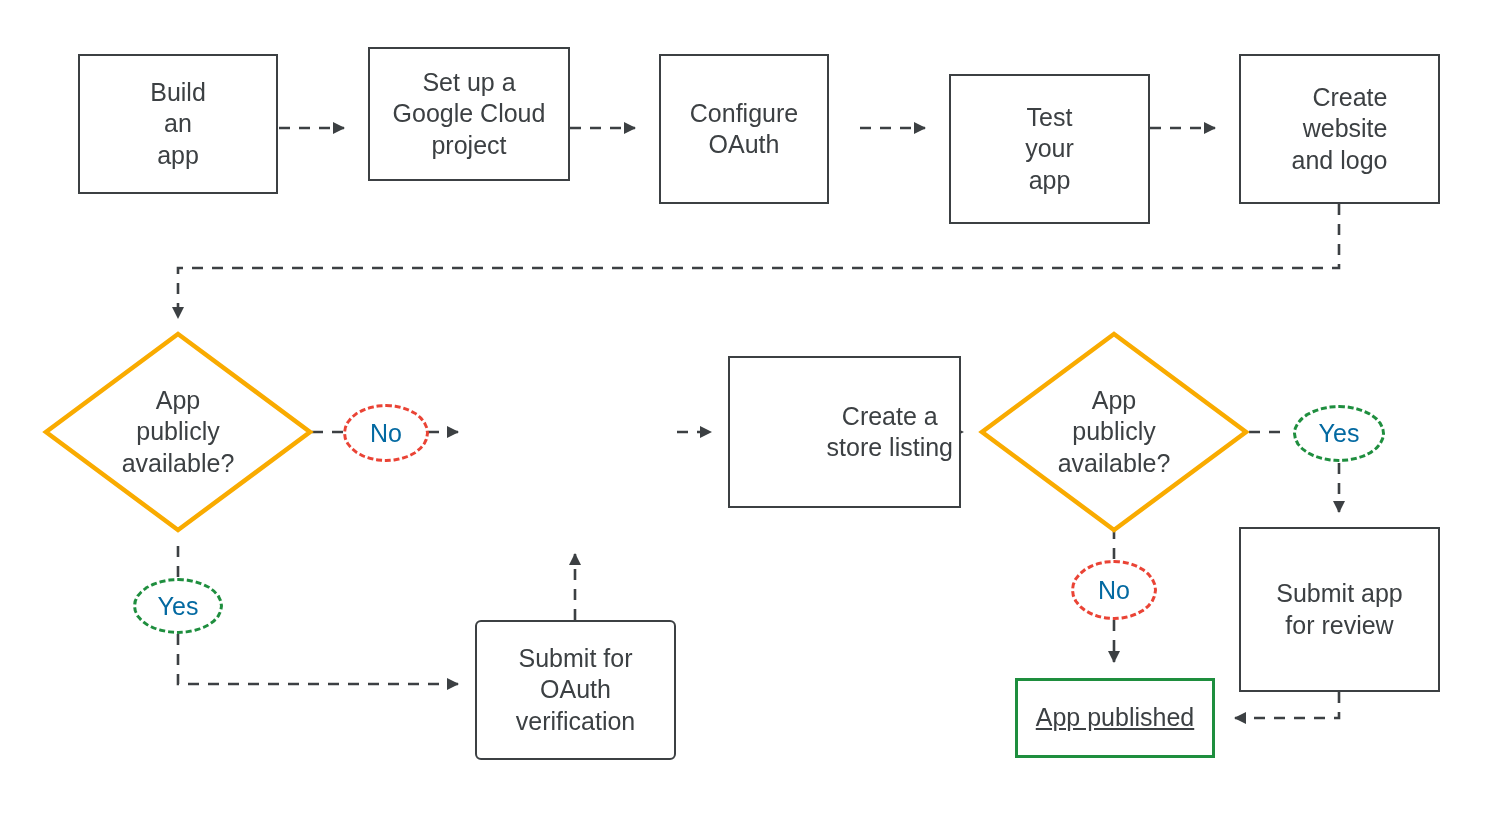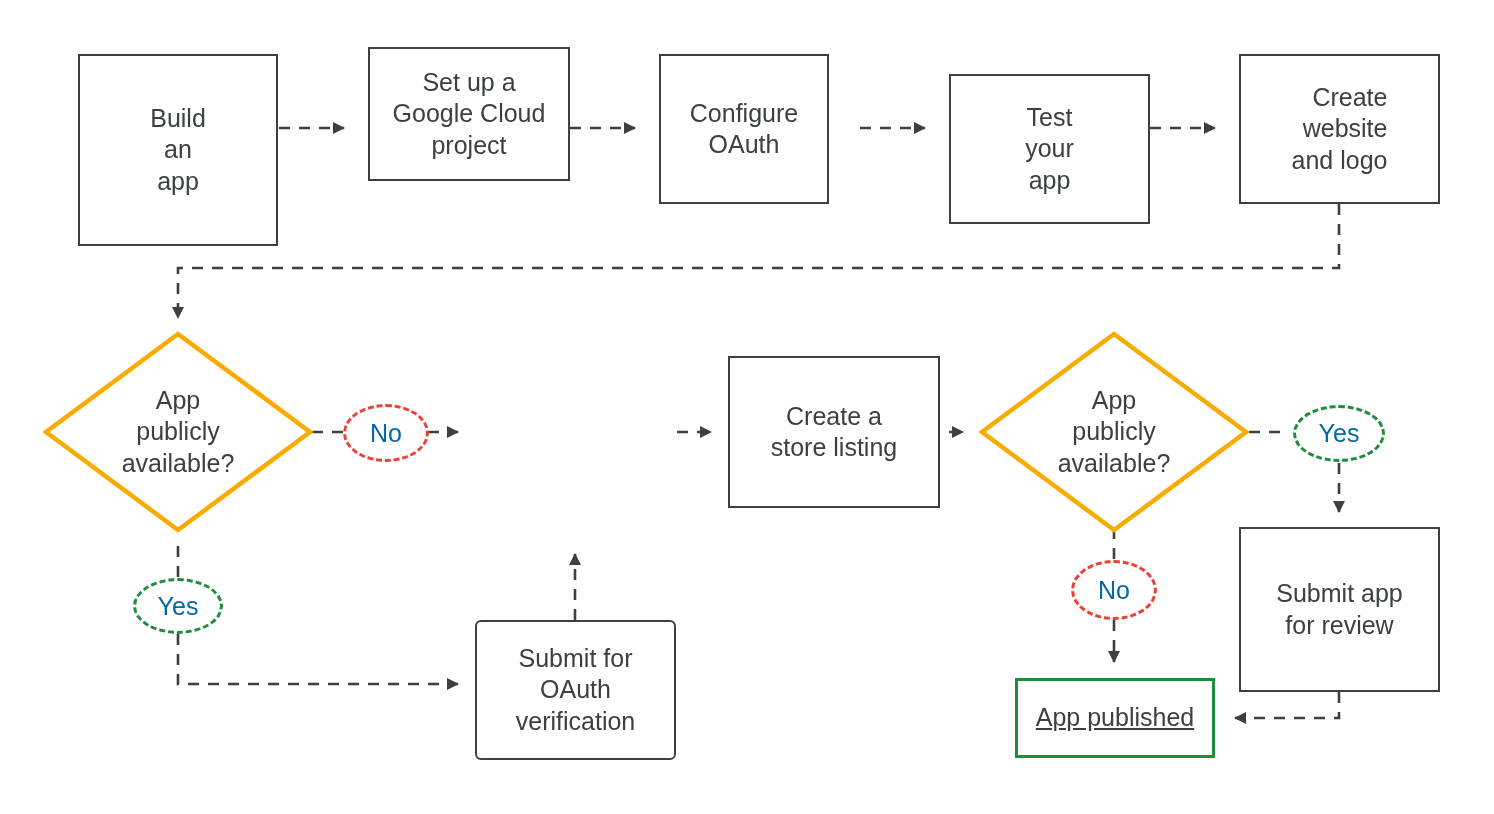--- a/index.html
+++ b/index.html
@@ -128,21 +128,21 @@
       <path d="M1249,432 L1288,432"></path>
       <path d="M1339,463 L1339,512" marker-end="url(#ah)"></path>
 
       <path d="M1114,528 L1114,560"></path>
       <path d="M1114,620 L1114,662" marker-end="url(#ah)"></path>
 
       <path d="M1339,692 L1339,718 L1235,718" marker-end="url(#ah)"></path>
     </g>
   </svg>
 
-  <div class="node process" style="left:78px; top:54px; width:200px; height:192px;">
+  <div class="node process" style="left:78px; top:54px; width:200px; height:140px;">
     <span class="label">Build
 an
 app</span>
   </div>
 
   <div class="node process" style="left:368px; top:47px; width:202px; height:134px;">
     <span class="label">Set up a
 Google Cloud
 project</span>
   </div>
@@ -175,21 +175,21 @@
 
   <div class="pill no" style="left:343px; top:404px; width:86px; height:58px;">
     <span>No</span>
   </div>
 
   <div class="pill yes" style="left:133px; top:578px; width:90px; height:56px;">
     <span>Yes</span>
   </div>
 
 
-  <div class="node process" style="left:728px; top:356px; width:212px; height:152px;">
+  <div class="node process" style="left:728px; top:356px; width:233px; height:152px;justify-content:flex-end;">
     <span class="label">Create a
 store listing</span>
   </div>
 
   <div class="node process" style="left:475px; top:620px; width:201px; height:140px;border-radius:6px;">
     <span class="label">Submit for
 OAuth
 verification</span>
   </div>
 

